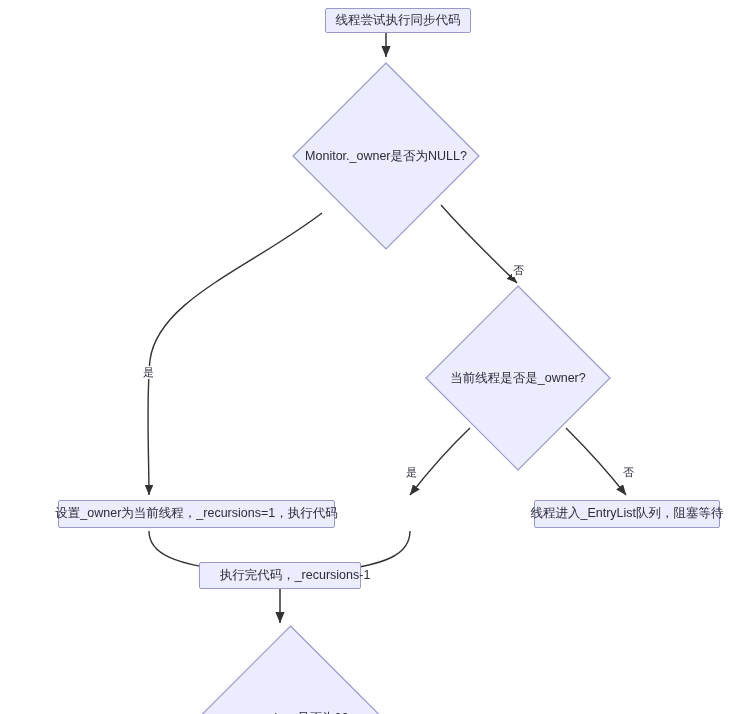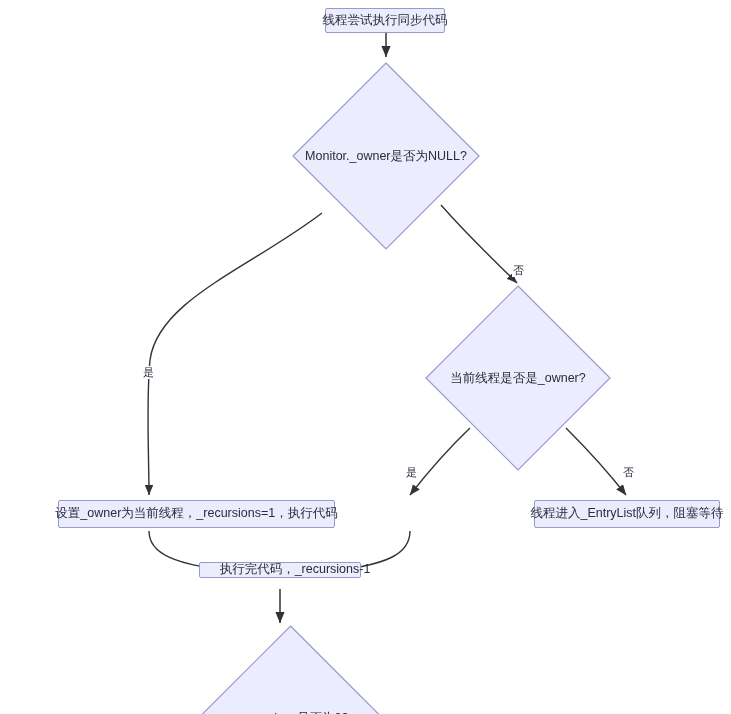--- a/index.html
+++ b/index.html
@@ -71,21 +71,21 @@
 
     <path d="M566,428 C590,452 612,477 626,495" fill="none" stroke="#333333" stroke-width="1.4" marker-end="url(#arrow)"></path>
 
     <path d="M149,531 C149,552 170,566 246,572" fill="none" stroke="#333333" stroke-width="1.4" marker-end="url(#arrow)"></path>
 
     <path d="M410,531 C410,553 390,566 320,572" fill="none" stroke="#333333" stroke-width="1.4" marker-end="url(#arrow)"></path>
 
     <path d="M280,589 L280,623" fill="none" stroke="#333333" stroke-width="1.5" marker-end="url(#arrow)"></path>
   </svg>
 
-  <div class="node rect" style="left:325px;top:8px;width:120px;height:25px;">
+  <div class="node rect" style="left:325px;top:8px;width:146px;height:25px;">
     <span>线程尝试执行同步代码</span>
   </div>
 
   <div class="diamond-wrap" style="left:425px;top:285px;width:186px;height:186px;">
     <svg class="diamond-shape" viewBox="0 0 186 186" preserveAspectRatio="none">
       <polygon points="93,1 185,93 93,185 1,93" fill="#ECECFF" stroke="#9999CC" stroke-width="1.2"></polygon>
     </svg>
     <div class="diamond-label">当前线程是否是_owner?</div>
   </div>
 
@@ -98,21 +98,21 @@
 
   <div class="node rect" style="left:14px;top:500px;width:277px;height:28px;margin-left:44px;">
     <span>设置_owner为当前线程，_recursions=1，执行代码</span>
   </div>
 
 
   <div class="node rect" style="left:534px;top:500px;width:186px;height:28px;">
     <span>线程进入_EntryList队列，阻塞等待</span>
   </div>
 
-  <div class="node rect" style="left:199px;top:562px;width:162px;height:16px;padding-left:38px;">
+  <div class="node rect" style="left:199px;top:562px;width:162px;height:27px;padding-left:38px;">
     <span>执行完代码，_recursions-1</span>
   </div>
 
   <div class="diamond-wrap" style="left:197px;top:625px;width:187px;height:187px;">
     <svg class="diamond-shape" viewBox="0 0 187 187" preserveAspectRatio="none">
       <polygon points="93.5,1 186,93.5 93.5,186 1,93.5" fill="#ECECFF" stroke="#9999CC" stroke-width="1.2"></polygon>
     </svg>
     <div class="diamond-label">_recursions是否为0?</div>
   </div>
 

